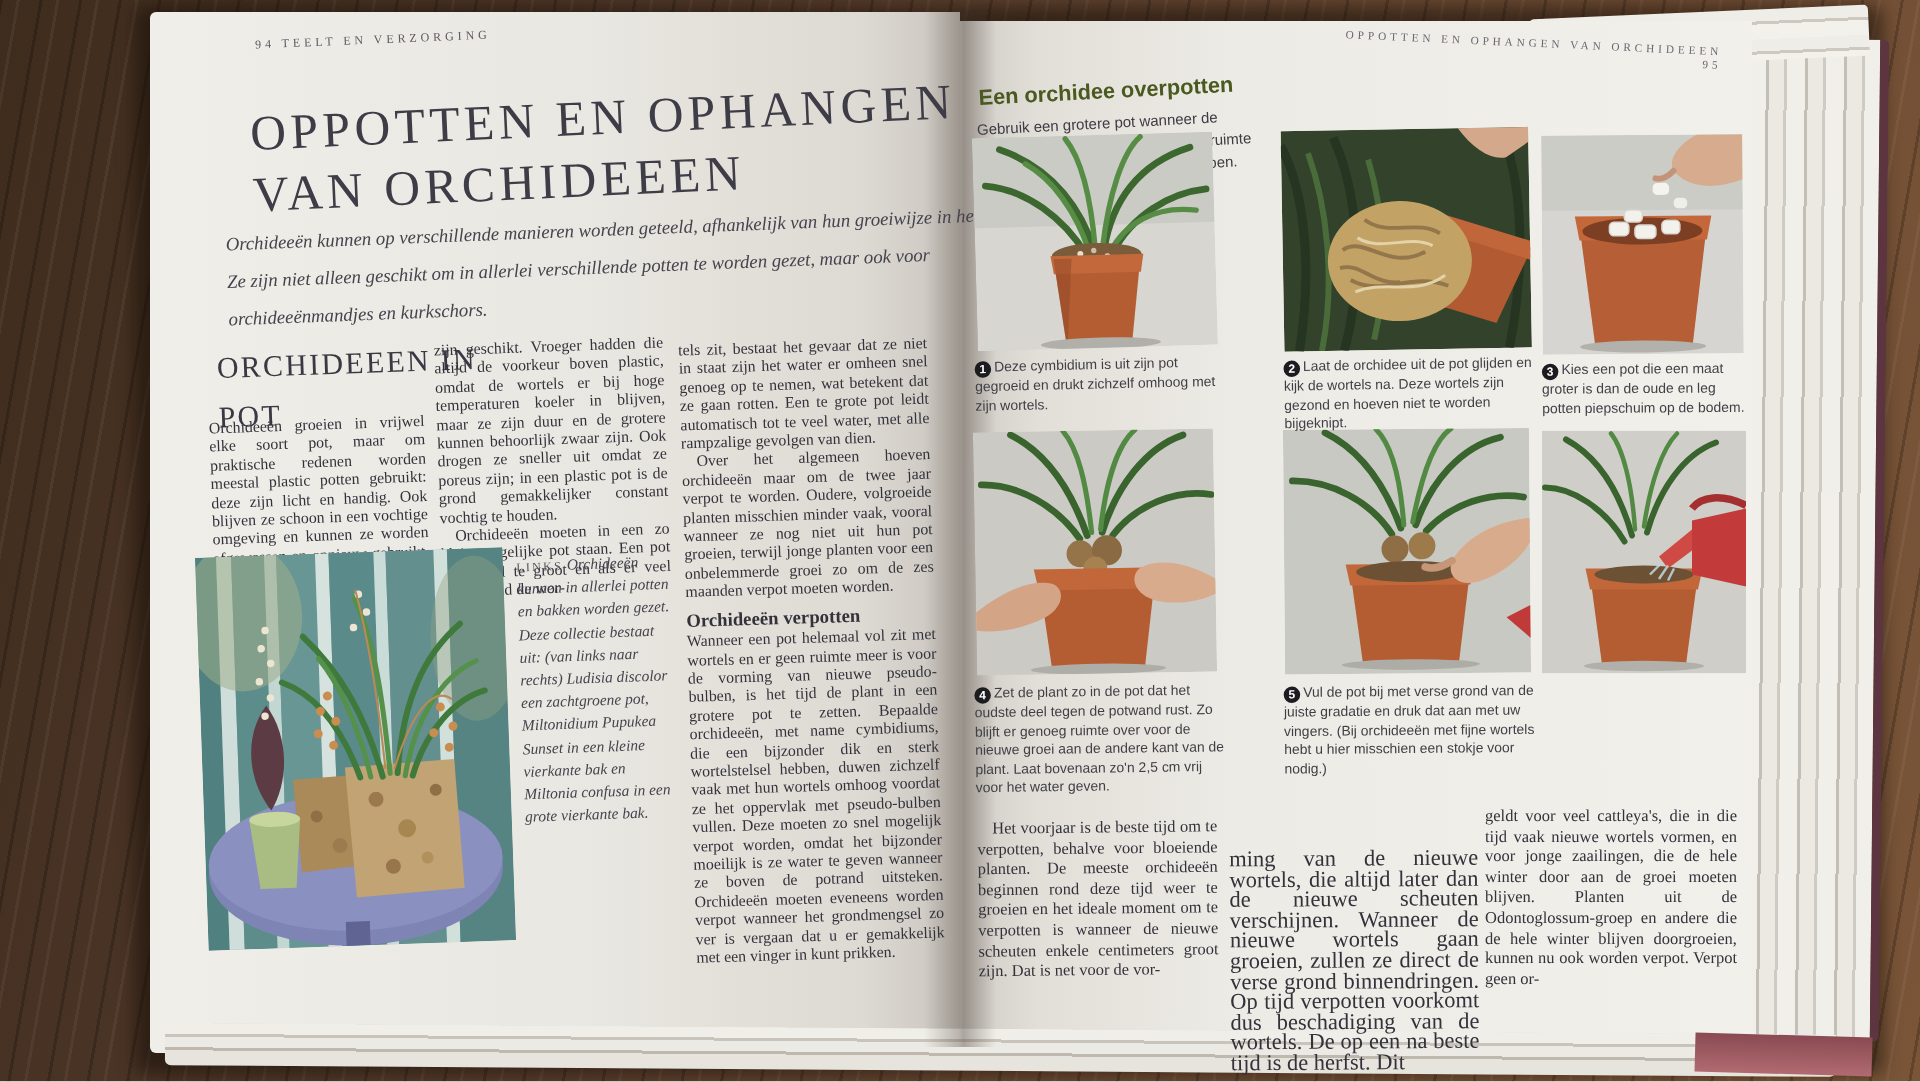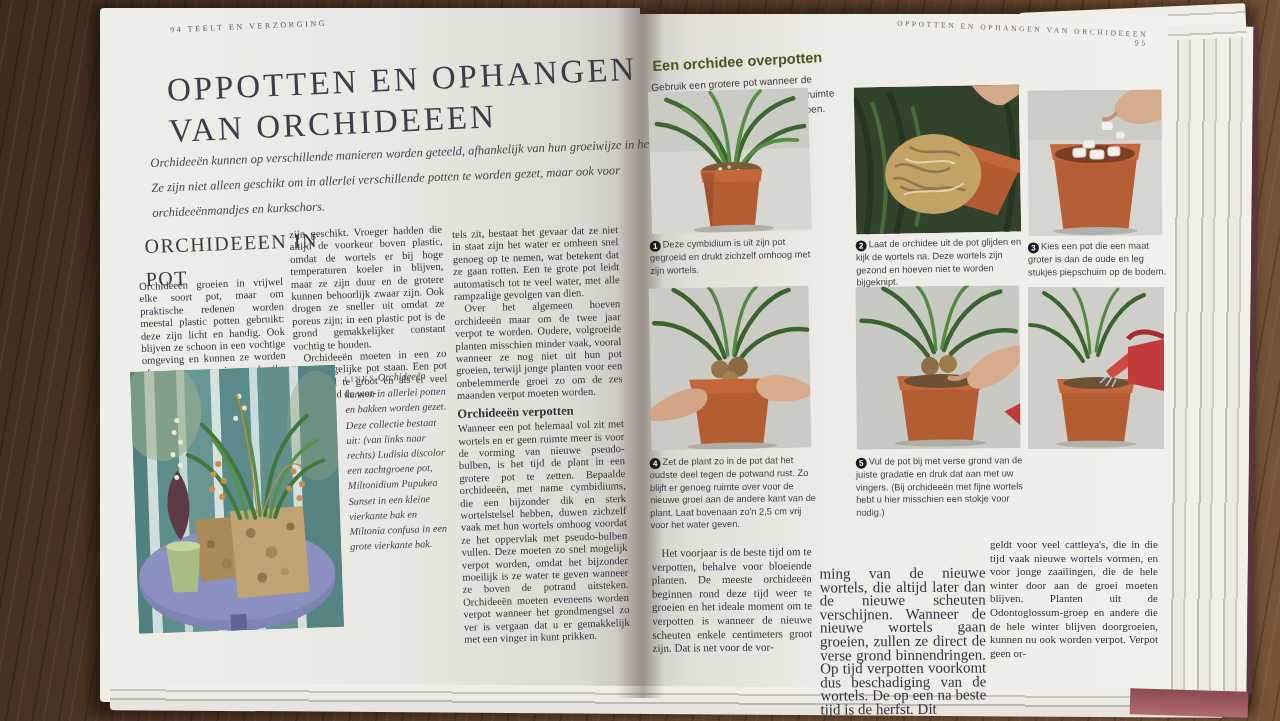--- a/index.html
+++ b/index.html
@@ -340,21 +340,21 @@
     </svg>
   </div>
 
   <div class="abs step" style="left:650px;top:237px;width:168px;transform:rotate(-1.3deg);">
     <span class="badge">1</span><span>Deze cymbidium is uit zijn pot gegroeid en drukt zichzelf omhoog met zijn wortels.</span>
   </div>
   <div class="abs step" style="left:856px;top:237px;width:170px;transform:rotate(-1deg);">
     <span class="badge">2</span><span>Laat de orchidee uit de pot glijden en kijk de wortels na. Deze wortels zijn gezond en hoeven niet te worden bijgeknipt.</span>
   </div>
   <div class="abs step" style="left:1028px;top:240px;width:140px;transform:rotate(-.4deg);">
-    <span class="badge">3</span><span>Kies een pot die een maat groter is dan de oude en leg stukjes piepschuim op de bodem.</span>
+    <span class="badge">3</span><span>Kies een pot die een maat groter is dan de oude en leg potten piepschuim op de bodem.</span>
   </div>
   <div class="abs step" style="left:650px;top:455px;width:168px;transform:rotate(-.8deg);">
     <span class="badge">4</span><span>Zet de plant zo in de pot dat het oudste deel tegen de potwand rust. Zo blijft er genoeg ruimte over voor de nieuwe groei aan de andere kant van de plant. Laat bovenaan zo'n 2,5 cm vrij voor het water geven.</span>
   </div>
   <div class="abs step" style="left:856px;top:455px;width:168px;transform:rotate(-.5deg);">
     <span class="badge">5</span><span>Vul de pot bij met verse grond van de juiste gradatie en druk dat aan met uw vingers. (Bij orchideeën met fijne wortels hebt u hier misschien een stokje voor nodig.)</span>
   </div>
 
   <div class="abs body" style="left:652px;top:546px;width:160px;font-size:11px;line-height:13.6px;transform:rotate(-.6deg);">
     <p class="ind">Het voorjaar is de beste tijd om te verpotten, behalve voor bloeiende planten. De meeste orchideeën beginnen rond deze tijd weer te groeien en het ideale moment om te verpotten is wanneer de nieuwe scheuten enkele centimeters groot zijn. Dat is net voor de vor-</p>

